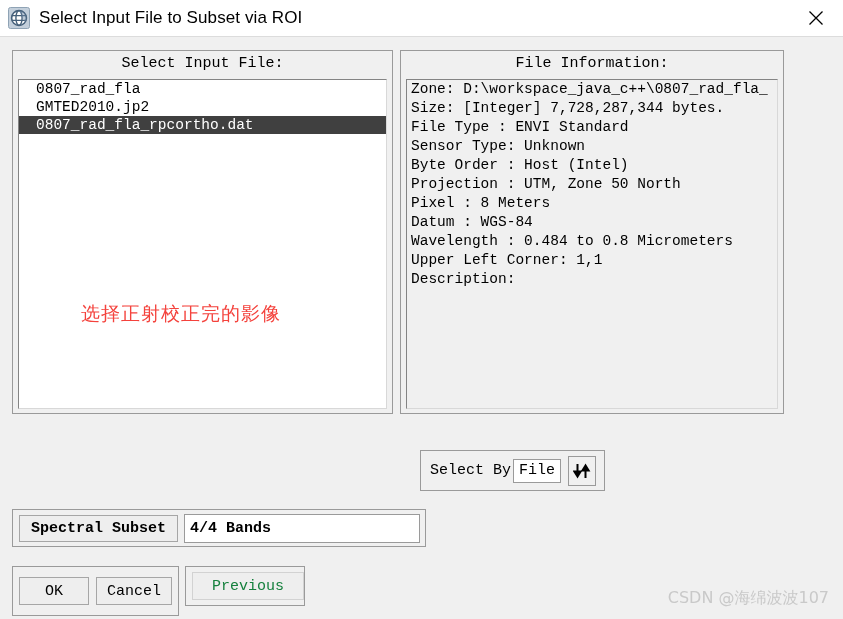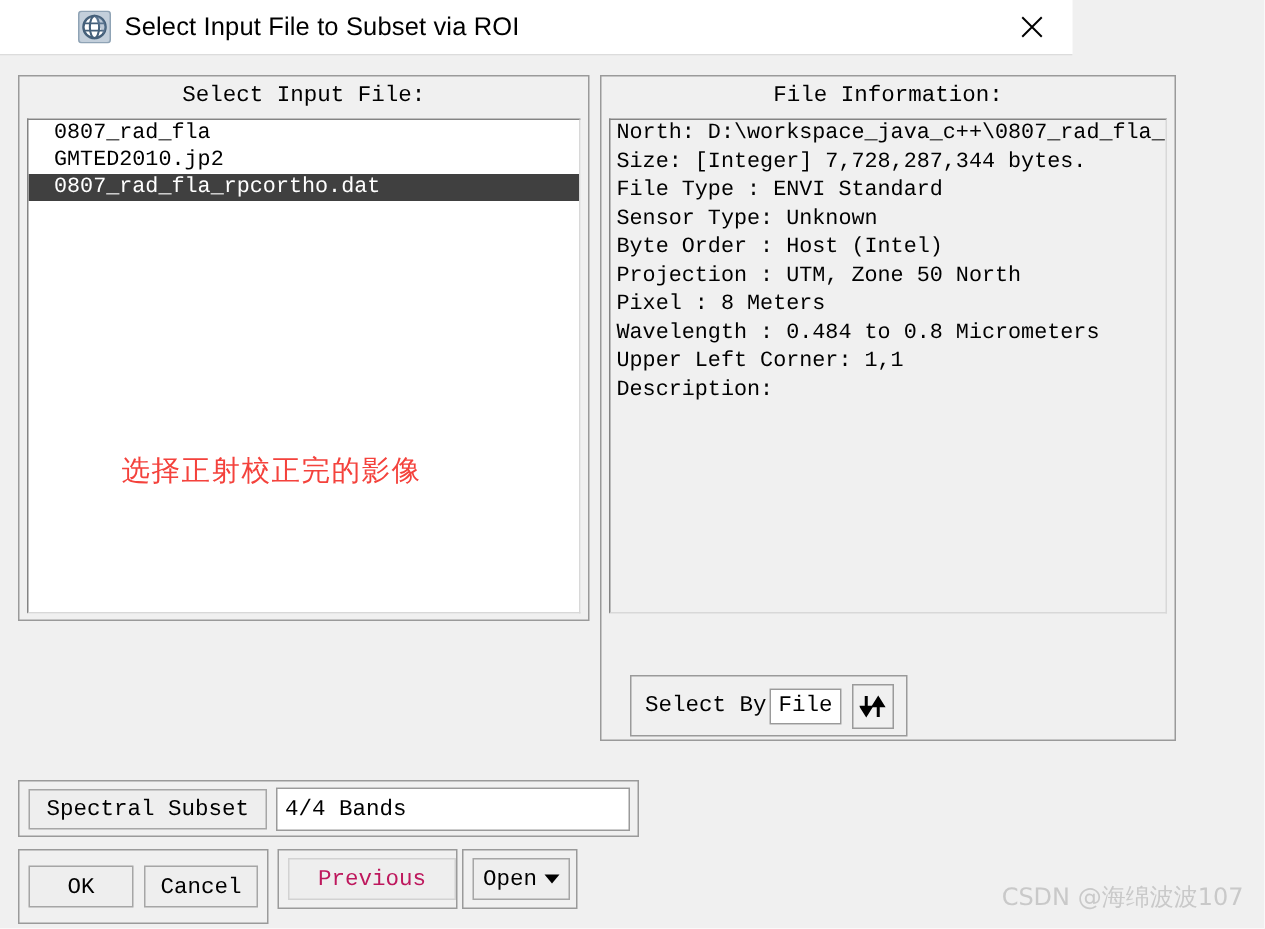--- a/index.html
+++ b/index.html
@@ -16,27 +16,26 @@
     height: 619px;
     background: #f0f0f0;
     overflow: hidden;
     box-sizing: border-box;
   }
 
   
   .titlebar {
     position: absolute;
     left: 0; top: 0;
-    width: 715px; height: 37px;
+    width: 843px; height: 37px;
     background: #ffffff;
     border-bottom: 1px solid #dcdcdc;
     display: flex;
     align-items: center;
     box-sizing: border-box;
-    padding-left: 44px;
   }
   .app-icon {
     width: 22px; height: 22px;
     margin-left: 8px;
     flex: 0 0 auto;
     display: block;
   }
   .title-text {
     margin-left: 9px;
     font-size: 17px;
@@ -112,21 +111,21 @@
     font-family: "DejaVu Sans", sans-serif;
     font-size: 19px;
     color: #f4423c;
     white-space: nowrap;
     letter-spacing: 1px;
   }
 
   
   #right-panel {
     left: 400px; top: 50px;
-    width: 384px; height: 444px;
+    width: 384px; height: 364px;
   }
   #info-box {
     position: absolute;
     left: 5px; top: 28px;
     width: 372px; height: 330px;
     overflow: hidden;
     background: #f0f0f0;
     border: 1px solid #848484;
     border-right-color: #d8d8d8;
     border-bottom-color: #d8d8d8;
@@ -174,24 +173,25 @@
     background: #f0f0f0;
     border: 1px solid #9a9a9a;
     display: flex;
     align-items: center;
     justify-content: center;
     box-sizing: border-box;
   }
 
   
   #spectral-frame {
-    left: 12px; top: 520px;
+    left: 12px; top: 509px;
     width: 414px; height: 38px;
     display: flex;
     align-items: center;
+    font-weight: bold;
   }
   .btn {
     font-family: "Liberation Mono", monospace;
     font-size: 15px;
     color: #000000;
     background: #eeeeee;
     border: 1px solid #a6a6a6;
     display: flex;
     align-items: center;
     justify-content: center;
@@ -234,21 +234,21 @@
   }
   #btn-group-3 {
     left: 308px; top: 566px;
     width: 77px; height: 40px;
     display: flex; align-items: center;
   }
   #ok-button    { height: 28px; width: 70px; margin-left: 6px; }
   #cancel-button{ height: 28px; width: 76px; margin-left: 7px; }
   #previous-button {
     height: 28px; width: 112px; margin-left: 6px;
-    color: #be185d;
+    color: #15803d;
     background: #eeeeee;
     border: 1px solid #d2d2d2;
   }
   #open-button {
     height: 28px; width: 65px; margin-left: 6px;
     gap: 5px;
   }
   .caret {
     width: 0; height: 0;
     border-left: 5px solid transparent;
@@ -293,27 +293,28 @@
       <div class="list-item">0807_rad_fla</div>
       <div class="list-item">GMTED2010.jp2</div>
       <div class="list-item selected">0807_rad_fla_rpcortho.dat</div>
     </div>
     <div id="annotation">选择正射校正完的影像</div>
   </div>
 
   <div class="outer-frame" id="right-panel">
     <div class="panel-heading">File Information:</div>
     <div id="info-box">
-      <div class="info-line">North: D:\workspace_java_c++\0807_rad_fla_</div>
+      <div class="info-line">Zone: D:\workspace_java_c++\0807_rad_fla_</div>
       <div class="info-line">Size: [Integer] 7,728,287,344 bytes.</div>
       <div class="info-line">File Type  : ENVI Standard</div>
       <div class="info-line">Sensor Type: Unknown</div>
       <div class="info-line">Byte Order : Host (Intel)</div>
       <div class="info-line">Projection : UTM, Zone 50 North</div>
       <div class="info-line">  Pixel    : 8 Meters</div>
+      <div class="info-line">  Datum    : WGS-84</div>
       <div class="info-line">Wavelength : 0.484 to 0.8 Micrometers</div>
       <div class="info-line">Upper Left Corner: 1,1</div>
       <div class="info-line">Description:</div>
     </div>
   </div>
 
   <div class="outer-frame" id="selectby-frame">
     <span class="selectby-label">Select By</span>
     <span class="selectby-value">File</span>
     <span class="toggle-btn">
@@ -333,22 +334,16 @@
 
   <div class="outer-frame" id="btn-group-1">
     <span class="btn" id="ok-button">OK</span>
     <span class="btn" id="cancel-button">Cancel</span>
   </div>
 
   <div class="outer-frame" id="btn-group-2">
     <span class="btn" id="previous-button">Previous</span>
   </div>
 
-  <div class="outer-frame" id="btn-group-3">
-    <span class="btn" id="open-button">
-      <span>Open</span>
-      <span class="caret"></span>
-    </span>
-  </div>
 
   <div id="watermark">CSDN @海绵波波107</div>
 
 </div>
 
 </body></html>

